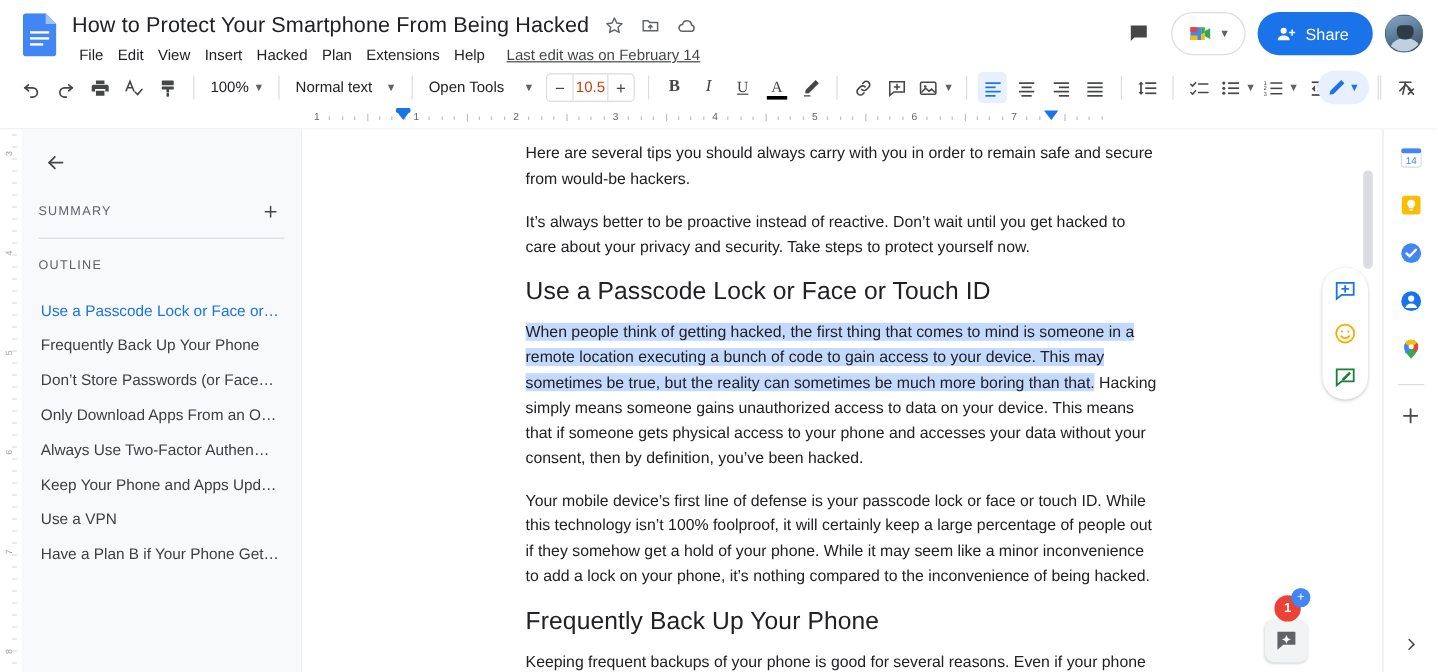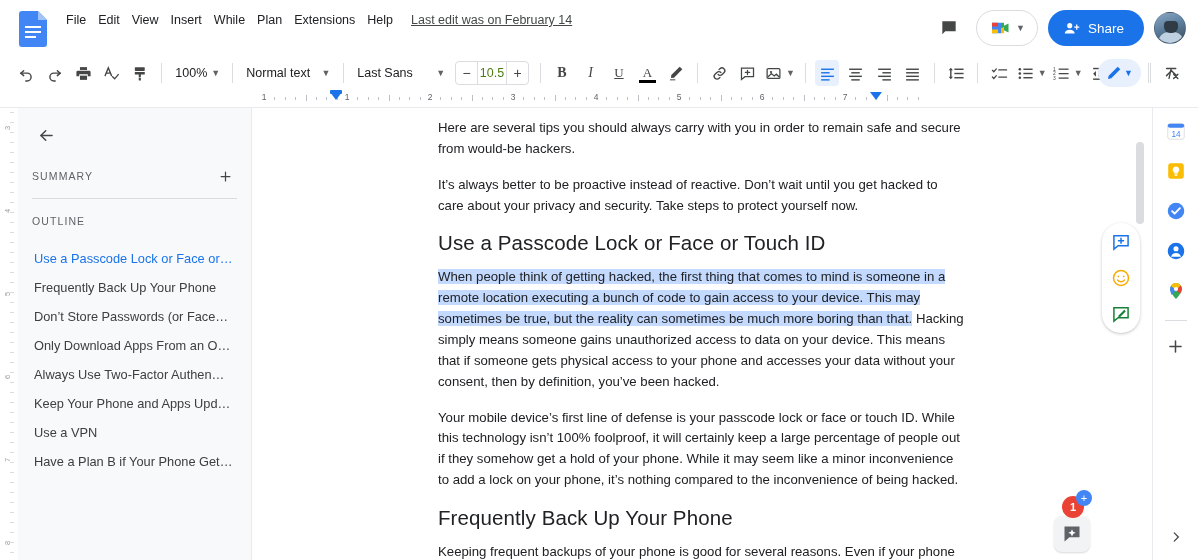--- a/index.html
+++ b/index.html
@@ -38,21 +38,21 @@
   .tb { width: 26px; height: 26px; display: inline-flex; align-items:center; justify-content:center; border-radius: 4px; cursor: pointer; color: #444746; margin: 0 2px; }
   .tb.active { background: #e8f0fe; color: #1a73e8; }
   .tb-sep { width: 1px; height: 20px; background: #dadce0; margin: 0 7px; }
   .tb-select { height: 26px; display: inline-flex; align-items: center; gap: 4px; padding: 0 6px; border-radius: 4px; cursor: pointer; font-size: 12.5px; color: #202124; }
   .tb-select .caret { color:#5f6368; font-size: 9px; line-height: 1; }
   .zoom-sel { min-width: 56px; justify-content: space-between; }
   .style-sel { min-width: 96px; justify-content: space-between; }
   .font-sel { min-width: 100px; justify-content: space-between; }
   .fontsize { display: inline-flex; align-items: center; border: 1px solid #dadce0; border-radius: 4px; height: 24px; margin: 0 4px; overflow:hidden; }
   .fontsize .fsbtn { width: 22px; height: 22px; display:inline-flex; align-items:center; justify-content:center; color:#444746; cursor:pointer; font-size: 14px; }
-  .fontsize .fsval { width: 32px; text-align: center; font-size: 12.5px; color: #4d7c0f; border-left: 1px solid #dadce0; border-right: 1px solid #dadce0; height:22px; line-height:22px; }
+  .fontsize .fsval { width: 32px; text-align: center; font-size: 12.5px; color: #c2410c; border-left: 1px solid #dadce0; border-right: 1px solid #dadce0; height:22px; line-height:22px; }
   .tb-b { font-weight: bold; font-size: 14px; font-family: "Liberation Serif", serif; }
   .tb-i { font-style: italic; font-size: 14px; font-family: "Liberation Serif", serif; }
   .tb-u { font-size: 13px; text-decoration: underline; font-family: "Liberation Serif", serif; }
   .tb-A { font-size: 13px; font-family: "Liberation Serif", serif; position: relative; }
   .tb-A::after { content:""; position:absolute; left:4px; right:4px; bottom:3px; height:3px; background:#000; }
   .toolbar-right { position: absolute; right: 12px; display: flex; align-items: center; }
   .edit-pill { display: inline-flex; align-items: center; gap: 2px; background:#e8f0fe; border-radius: 14px; height: 28px; padding: 0 8px; cursor:pointer; color:#1a73e8; }
 
   
   .ruler-row { height: 18px; background: #fff; display: flex; flex: 0 0 18px; position: relative; border-bottom: 1px solid #e8eaed; }
@@ -118,26 +118,47 @@
       <svg width="28" height="36" viewBox="0 0 28 36">
         <path d="M3 0h16l9 9v24a3 3 0 0 1-3 3H3a3 3 0 0 1-3-3V3a3 3 0 0 1 3-3z" fill="#4285f4"></path>
         <path d="M19 0l9 9h-9V0z" fill="#a1c2fa"></path>
         <rect x="6" y="15" width="16" height="2" fill="#fff"></rect>
         <rect x="6" y="20" width="16" height="2" fill="#fff"></rect>
         <rect x="6" y="25" width="11" height="2" fill="#fff"></rect>
       </svg>
     </div>
 
     <div class="title-block">
+      <div class="title-row">
+        <div class="doc-title">How to Protect Your Smartphone From Being Hacked</div>
+        <div class="title-icons">
+          <span>
+            <svg width="16" height="16" viewBox="0 0 24 24" fill="none" stroke="#5f6368" stroke-width="1.8" stroke-linejoin="round">
+                <polygon points="12,3 14.9,9.3 21.5,10.1 16.6,14.6 18,21.1 12,17.8 6,21.1 7.4,14.6 2.5,10.1 9.1,9.3"></polygon>
+              </svg>
+          </span>
+          <span>
+            <svg width="16" height="16" viewBox="0 0 24 24" fill="none" stroke="#5f6368" stroke-width="1.8">
+                <path d="M3 6.5h6l2 2.2h10v10.3H3z"></path>
+                <path d="M12 12v4.5M9.8 14.2L12 12l2.2 2.2" stroke-linecap="round"></path>
+              </svg>
+          </span>
+          <span>
+            <svg width="17" height="17" viewBox="0 0 24 24" fill="none" stroke="#5f6368" stroke-width="1.8">
+                <path d="M6.5 18.5a4 4 0 0 1 .3-8A5.3 5.3 0 0 1 17.3 11a3.8 3.8 0 0 1-.3 7.5z"></path>
+              </svg>
+          </span>
+        </div>
+      </div>
       <div class="menu-row">
         <div class="mi">File</div>
         <div class="mi">Edit</div>
         <div class="mi">View</div>
         <div class="mi">Insert</div>
-        <div class="mi">While</div>
+        <div class="mi">Hacked</div>
         <div class="mi">Plan</div>
         <div class="mi">Extensions</div>
         <div class="mi">Help</div>
         <div class="last-edit">Last edit was on February 14</div>
       </div>
     </div>
 
     <div class="header-right">
       <div class="hr-icon">
         <svg width="20" height="20" viewBox="0 0 24 24" fill="#444746">
@@ -208,21 +229,21 @@
     </div>
     <div class="tb-sep"></div>
 
     <div class="tb-select style-sel">
       <span>Normal text</span>
       <span class="caret">▼</span>
     </div>
     <div class="tb-sep"></div>
 
     <div class="tb-select font-sel">
-      <span>Last Sans</span>
+      <span>Open Tools</span>
       <span class="caret">▼</span>
     </div>
 
     <div class="fontsize">
       <div class="fsbtn">−</div>
       <div class="fsval">10.5</div>
       <div class="fsbtn">+</div>
     </div>
     <div class="tb-sep"></div>
 

